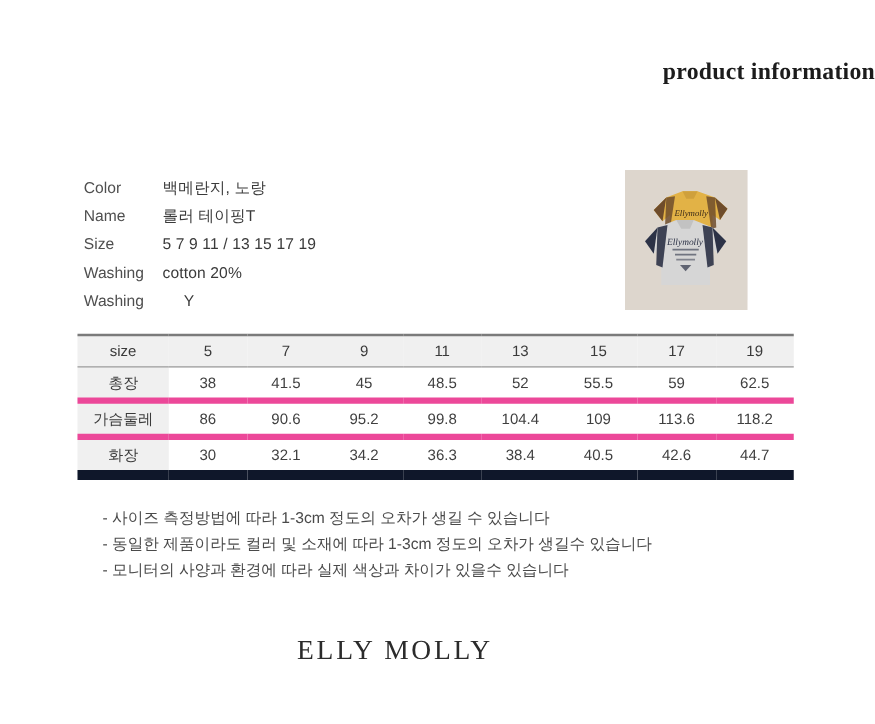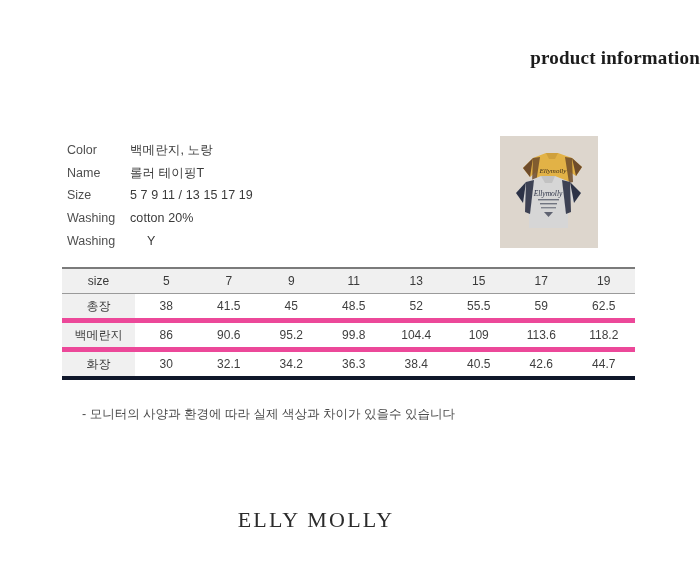--- a/index.html
+++ b/index.html
@@ -106,21 +106,21 @@
     padding: 0;
     line-height: 24px;
   }
   table.size-table thead th {
     background: #f0f0f0;
     border-top: 2px solid #7b7b7b;
     border-bottom: 1px solid #9a9a9a;
     color: #3a3a3a;
   }
   table.size-table tbody tr:last-child td {
-    border-bottom: 4px solid #0f172a;
+    border-bottom: 8px solid #0f172a;
   }
   table.size-table .rowhead {
     background: #f0f0f0;
     color: #3a3a3a;
   }
   table.size-table col.c-label { width: 73px; }
   table.size-table col.c-data  { width: 62.5px; }
 
   
   .notes {
@@ -247,21 +247,21 @@
           <td>38</td>
           <td>41.5</td>
           <td>45</td>
           <td>48.5</td>
           <td>52</td>
           <td>55.5</td>
           <td>59</td>
           <td>62.5</td>
         </tr>
         <tr>
-          <td class="rowhead">백메란지</td>
+          <td class="rowhead">가슴둘레</td>
           <td>86</td>
           <td>90.6</td>
           <td>95.2</td>
           <td>99.8</td>
           <td>104.4</td>
           <td>109</td>
           <td>113.6</td>
           <td>118.2</td>
         </tr>
         <tr>
@@ -273,18 +273,20 @@
           <td>38.4</td>
           <td>40.5</td>
           <td>42.6</td>
           <td>44.7</td>
         </tr>
       </tbody>
     </table>
   </div>
 
   <div class="notes">
+    <div class="note-line">- 사이즈 측정방법에 따라 1-3cm 정도의 오차가 생길 수 있습니다</div>
+    <div class="note-line">- 동일한 제품이라도 컬러 및 소재에 따라 1-3cm 정도의 오차가 생길수 있습니다</div>
     <div class="note-line">- 모니터의 사양과 환경에 따라 실제 색상과 차이가 있을수 있습니다</div>
   </div>
 
   <div class="brand-footer">ELLY MOLLY</div>
 
 </div>
 
 </body></html>

